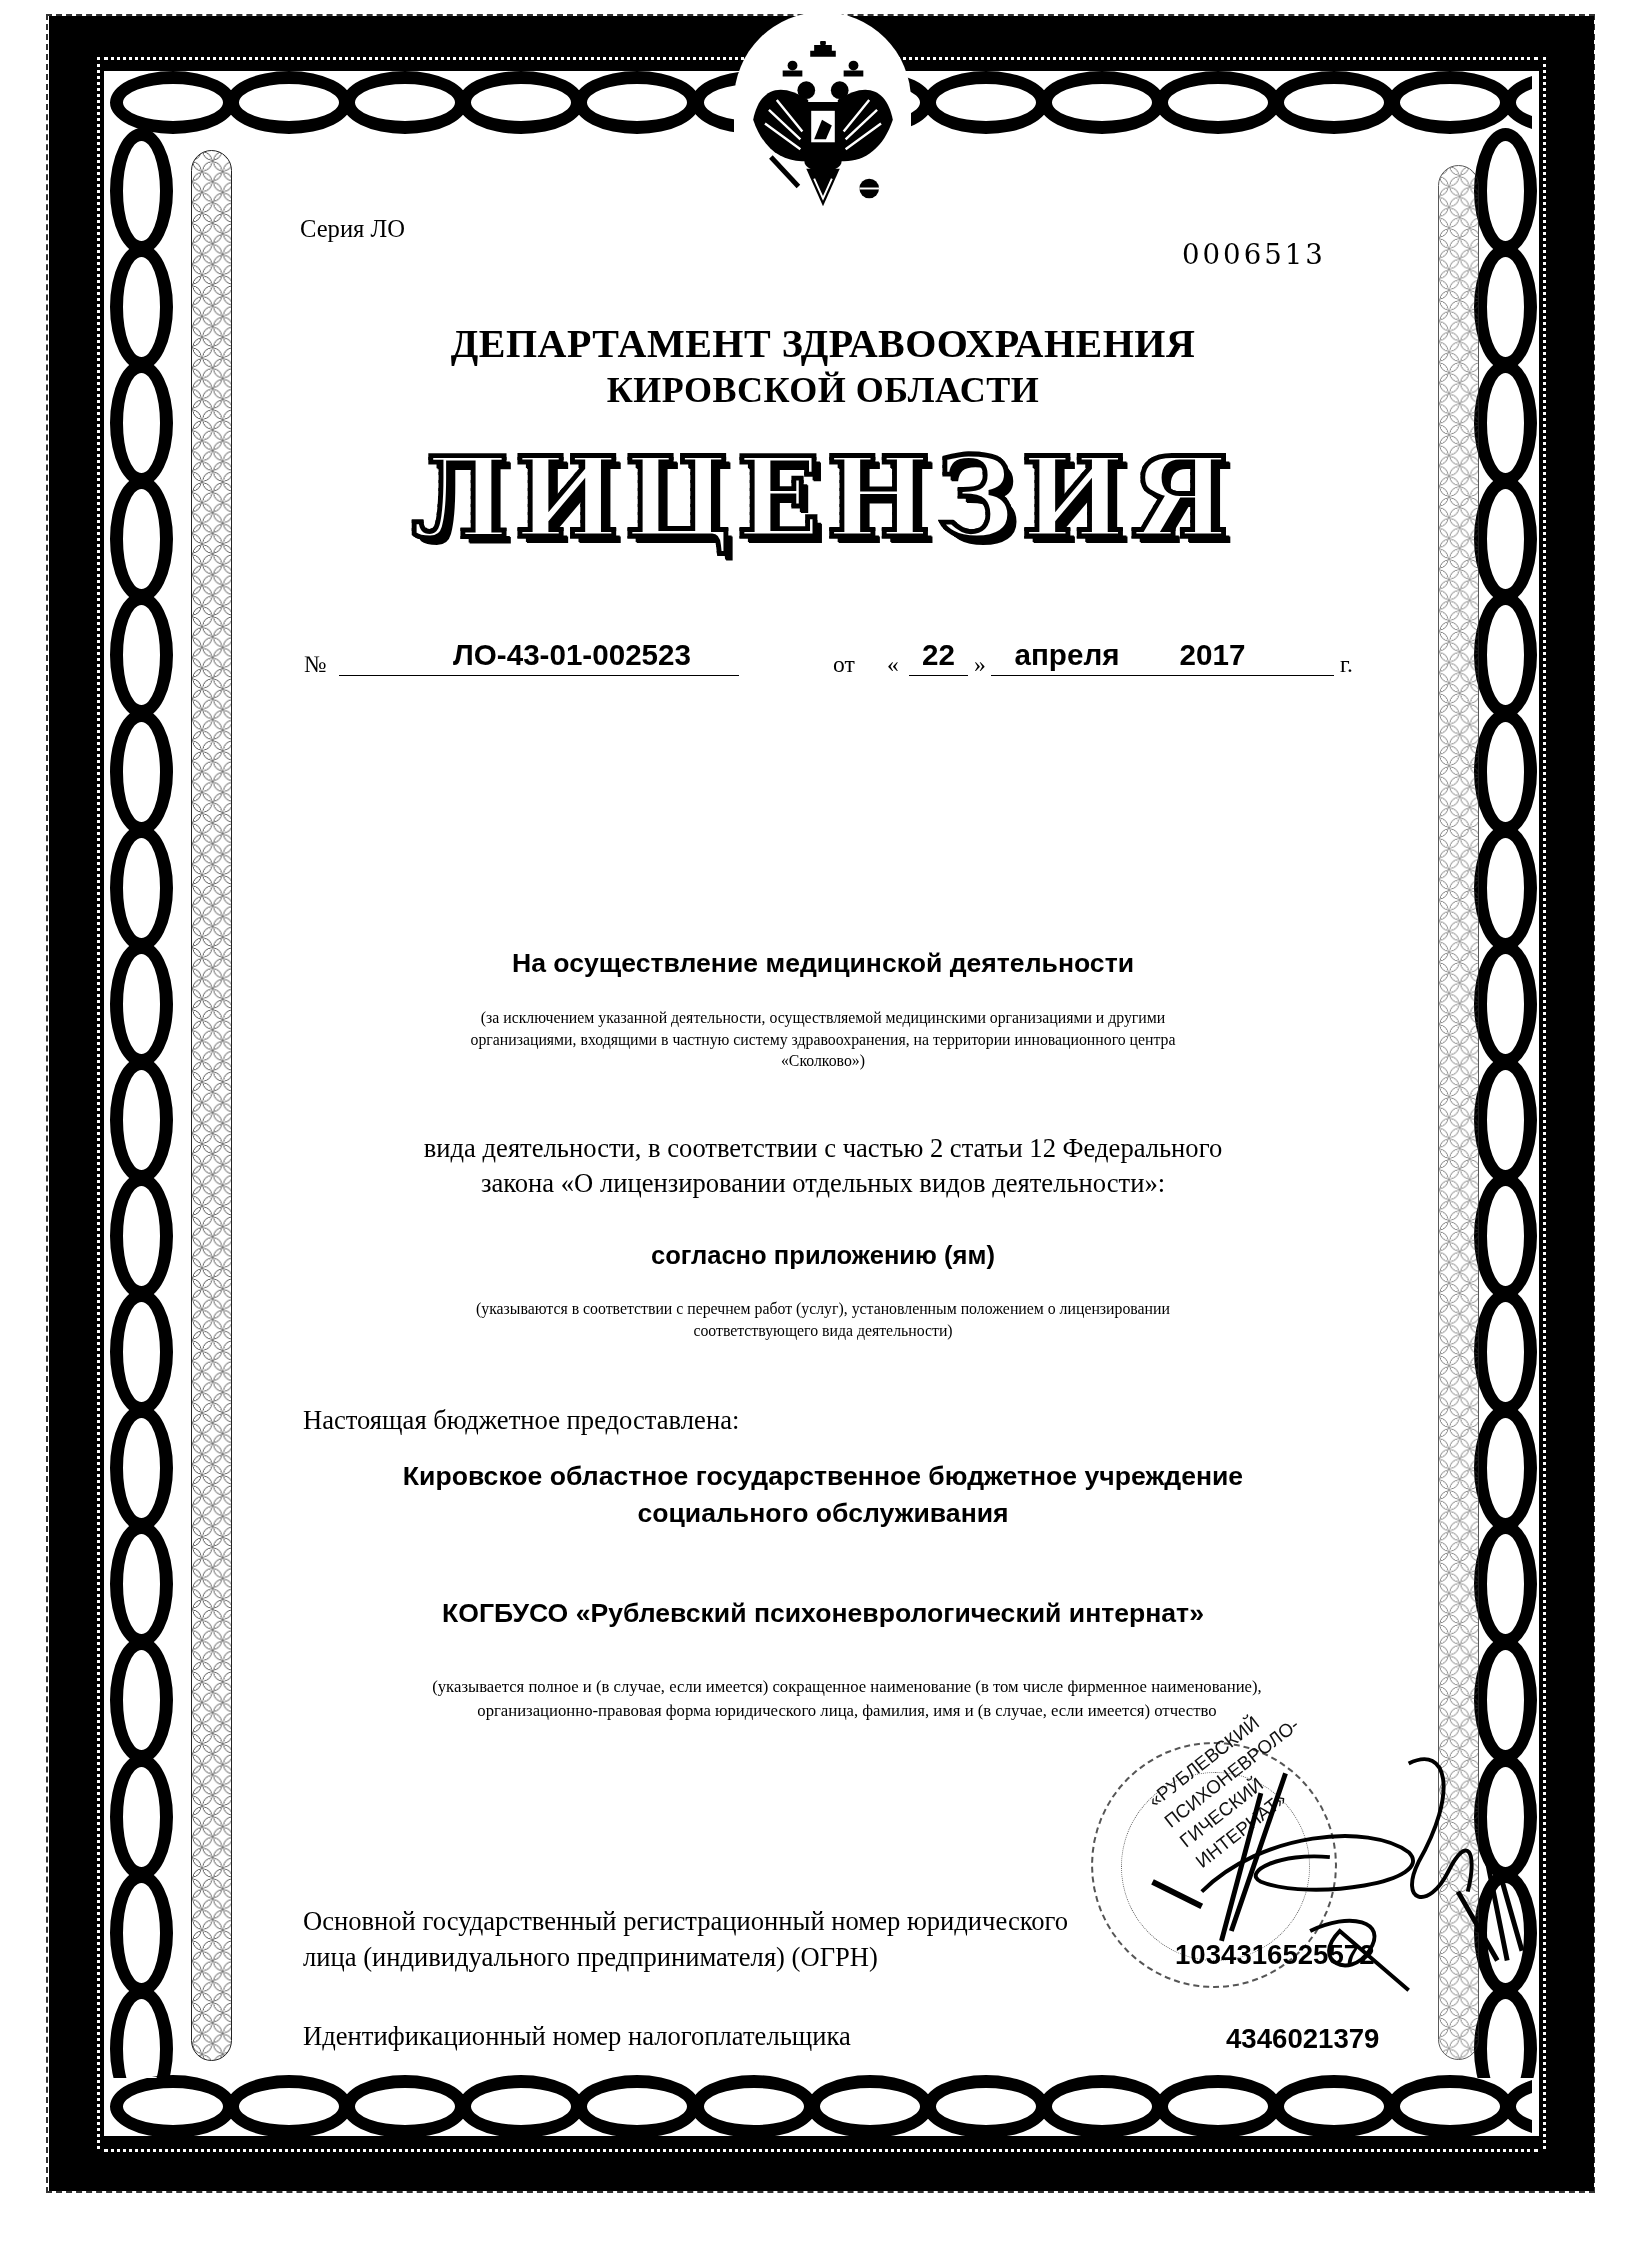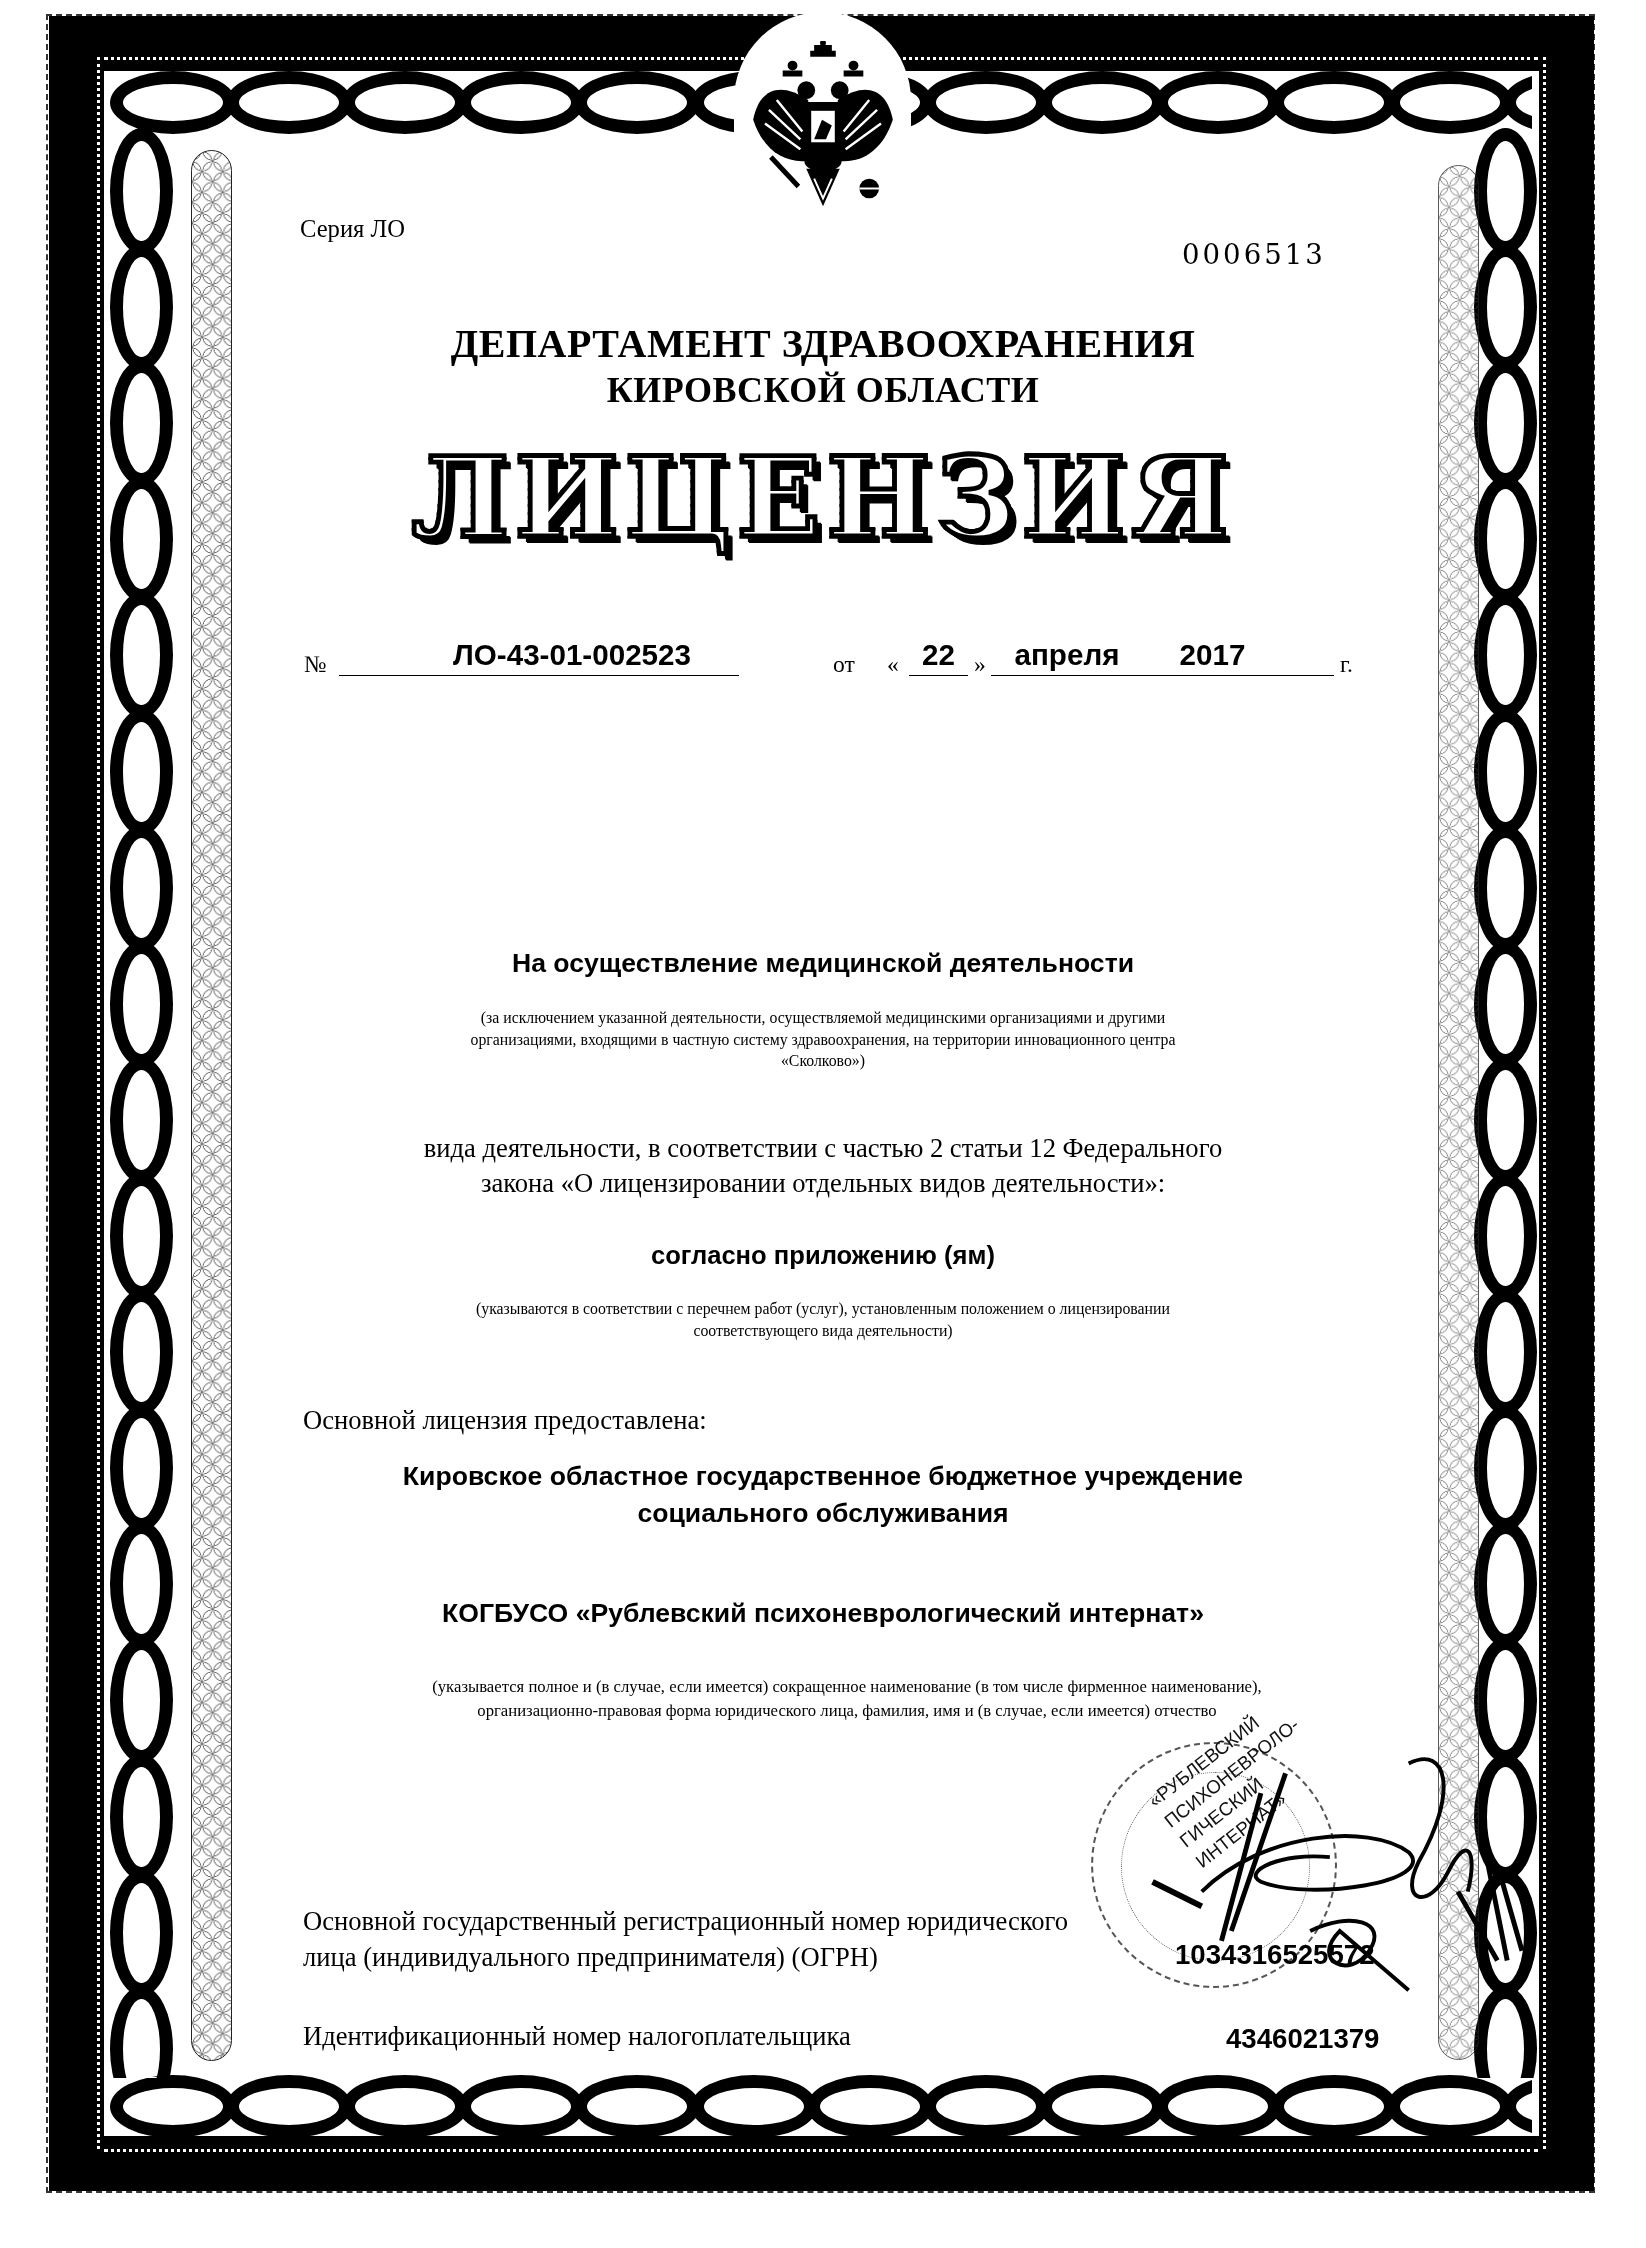--- a/index.html
+++ b/index.html
@@ -266,21 +266,21 @@
 <div class="abs center kinds">
   <div>вида деятельности, в соответствии  с частью 2 статьи 12 Федерального</div>
   <div>закона «О лицензировании отдельных видов деятельности»:</div>
 </div>
 <div class="abs center sans-b kinds-val">согласно приложению (ям)</div>
 <div class="abs center small note2">
   <div>(указываются в соответствии с перечнем работ (услуг), установленным положением о лицензировании</div>
   <div>соответствующего вида деятельности)</div>
 </div>
 
-<div class="abs granted">Основной лицензия предоставлена:</div>
+<div class="abs granted">Настоящая бюджетное предоставлена:</div>
 <div class="abs center sans-b org">
   <div>Кировское областное государственное бюджетное учреждение</div>
   <div>социального обслуживания</div>
 </div>
 <div class="abs center sans-b org-short">КОГБУСО «Рублевский психоневрологический интернат»</div>
 <div class="abs center note3">
   <div>(указывается полное и (в случае, если имеется) сокращенное наименование (в том числе фирменное наименование),</div>
   <div>организационно-правовая форма юридического лица, фамилия, имя и (в случае, если имеется) отчество</div>
 </div>
 

